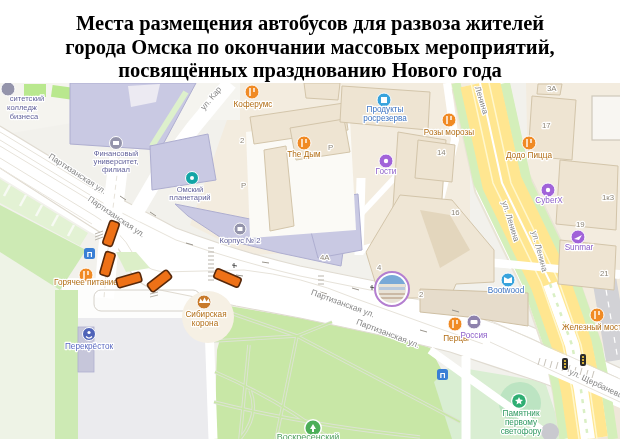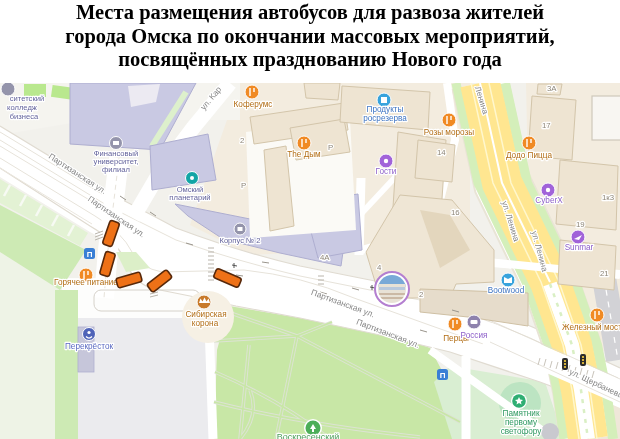--- a/index.html
+++ b/index.html
@@ -1,18 +1,18 @@
 <!DOCTYPE html>
 <html><head>
 <meta charset="utf-8">
 <style>
 html,body{margin:0;padding:0;width:620px;height:439px;overflow:hidden;background:#fff;}
 #title{position:absolute;left:0;top:0;width:620px;text-align:center;
  font-family:"Liberation Serif",serif;font-weight:bold;font-size:20.5px;line-height:23.5px;
- color:#000;padding-top:1px;}
+ color:#000;padding-top:12px;}
 #map{position:absolute;left:0;top:83px;}
 .lbl{font-family:"Liberation Sans",sans-serif;paint-order:stroke;stroke:#ffffff;stroke-width:2.4px;stroke-linejoin:round;}
 </style>
 </head>
 <body>
 
 <div id="title">Места размещения автобусов для развоза жителей<br>города Омска по окончании массовых мероприятий,<br>посвящённых празднованию Нового года</div>
 
 <svg id="map" width="620" height="356" viewBox="0 0 620 356">
 <g transform="translate(0,-83)" font-family="Liberation Sans, sans-serif">

